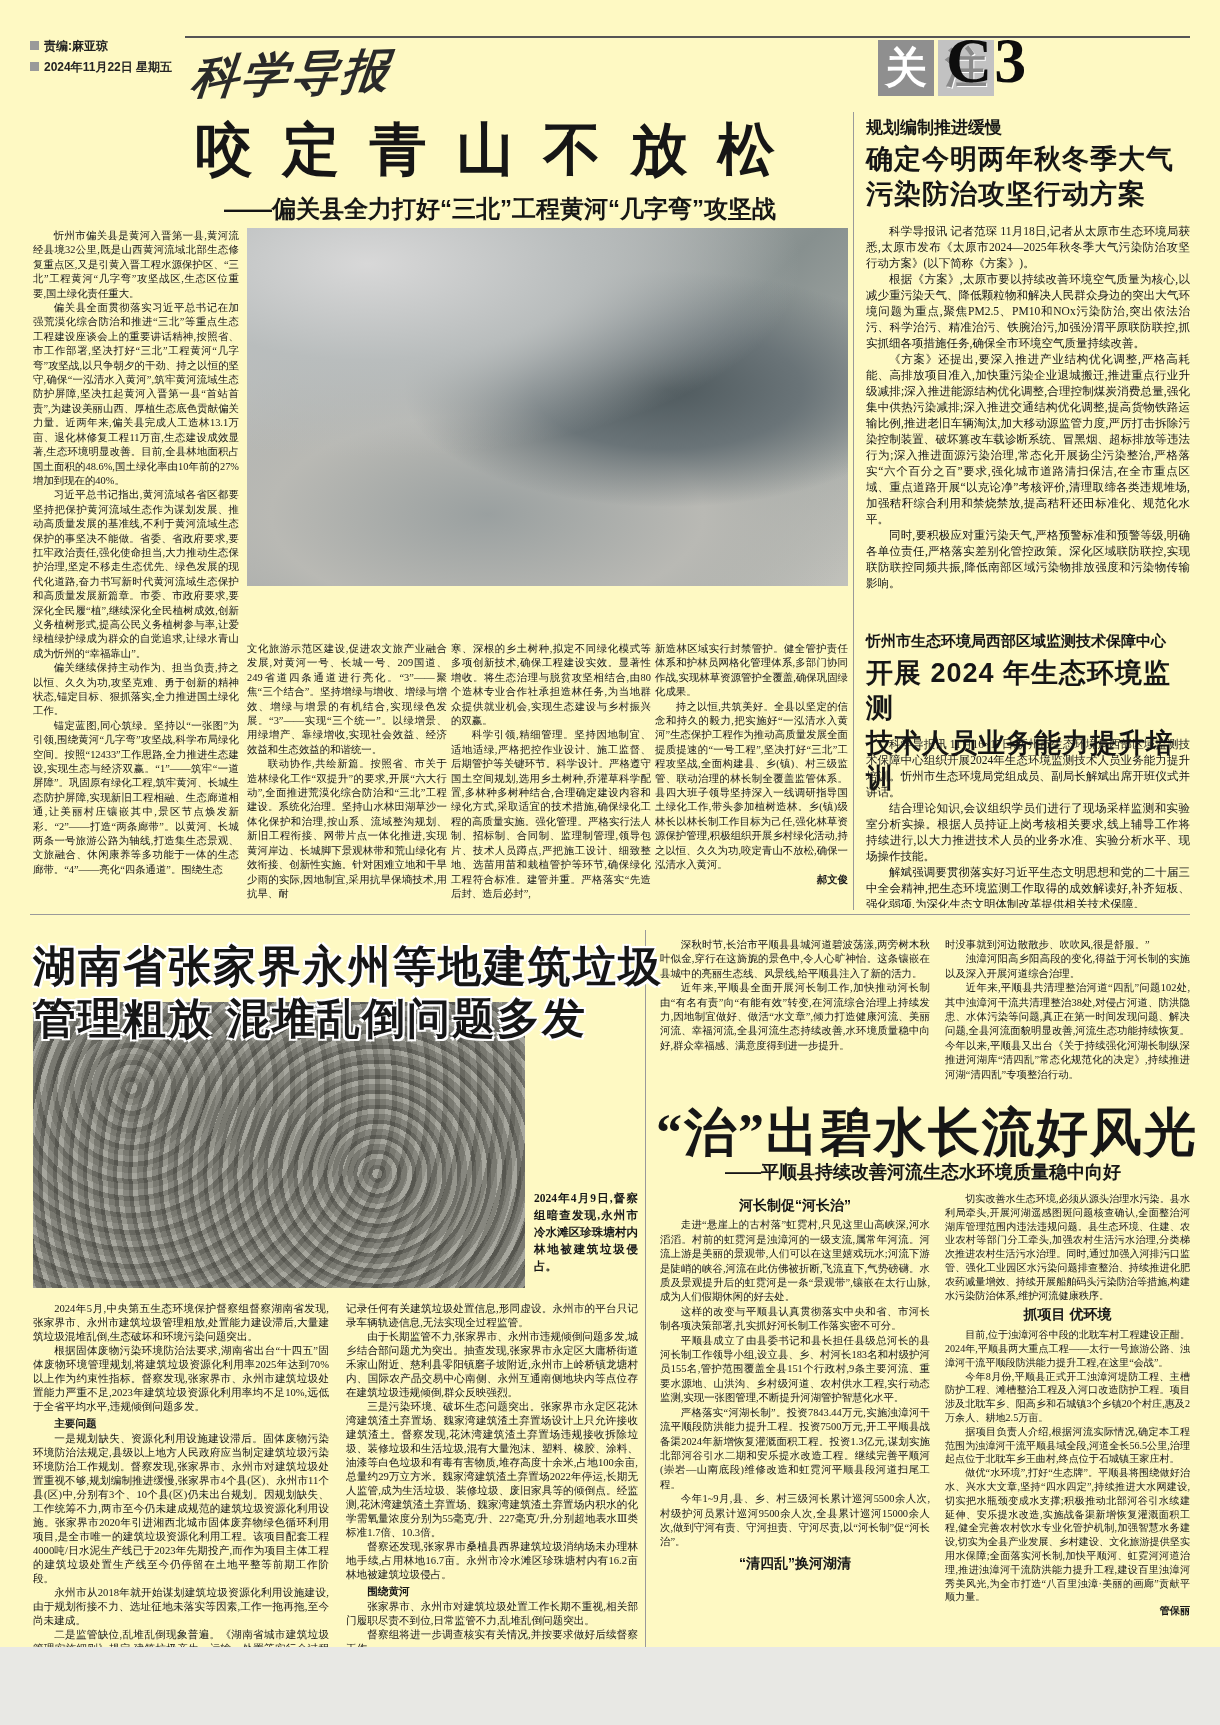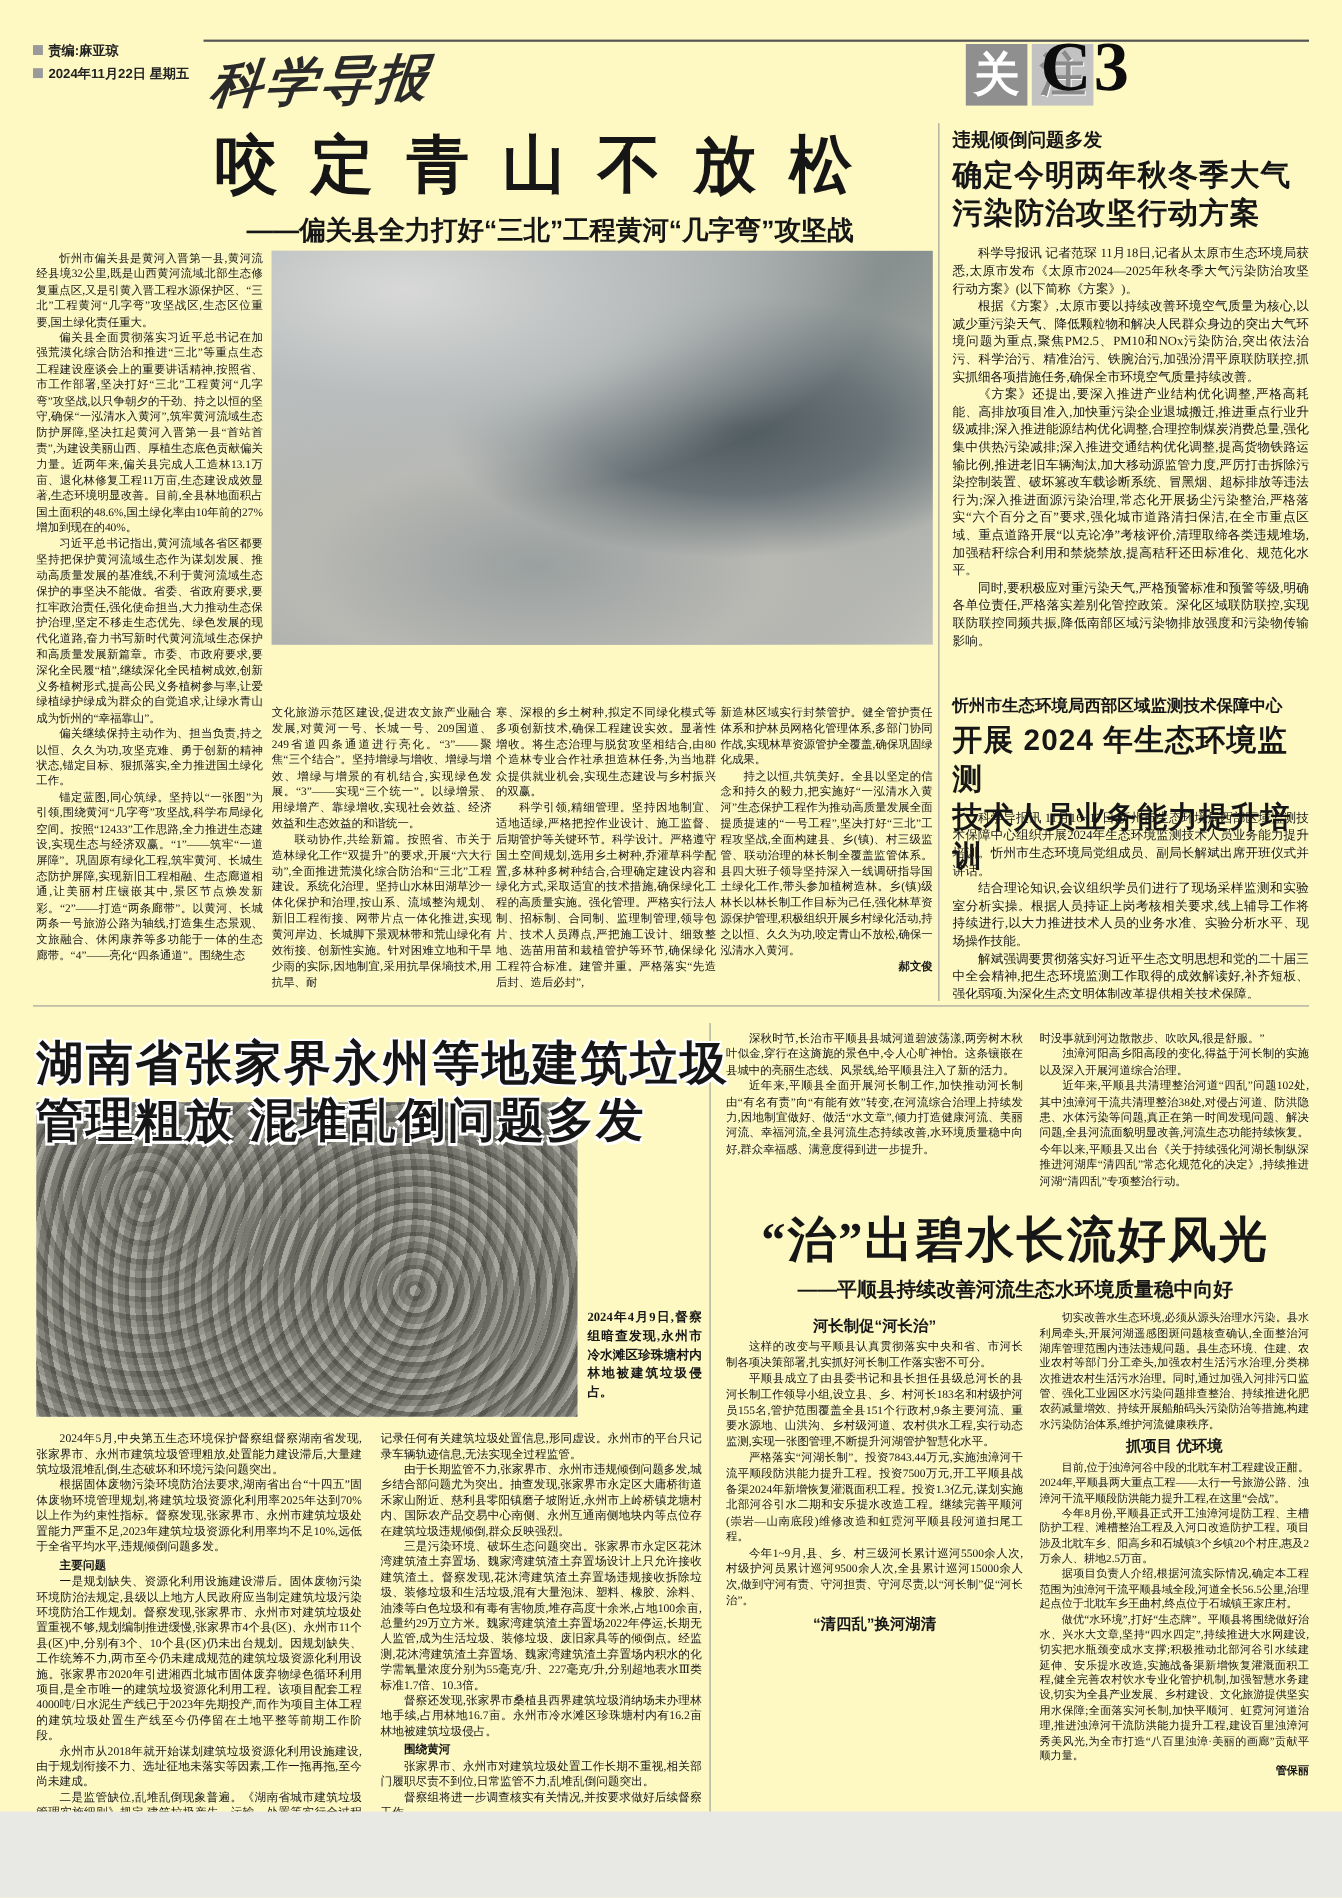--- a/index.html
+++ b/index.html
@@ -48,21 +48,21 @@
   .s-title{font-family:"Liberation Sans","DejaVu Sans",sans-serif;font-size:27px;line-height:35px;
            font-weight:bold;letter-spacing:1px;}
   .s-body{font-size:11.5px;line-height:16px;}
   
   .h-head{font-family:"Liberation Sans","DejaVu Sans",sans-serif;font-size:43px;font-weight:bold;
           letter-spacing:2px;white-space:nowrap;
           text-shadow:2px 2px 0 #fff,-2px -2px 0 #fff,2px -2px 0 #fff,-2px 2px 0 #fff;z-index:5;}
   .h-col{font-size:10.6px;line-height:14px;}
   .h-cap{font-size:11.5px;line-height:17px;text-align:justify;font-weight:bold;}
   
-  .p-head{font-size:44px;font-weight:bold;letter-spacing:2px;text-align:center;white-space:nowrap;}
+  .p-head{font-size:52px;font-weight:bold;letter-spacing:2px;text-align:center;white-space:nowrap;}
   .p-sub{font-family:"Liberation Sans","DejaVu Sans",sans-serif;font-size:18px;font-weight:bold;
          text-align:center;}
   .p-col1{font-size:10.4px;line-height:14.4px;}
   .p-col2{font-size:10.1px;line-height:13.8px;}
   
   .warn-text{font-family:"Liberation Sans","DejaVu Sans",sans-serif;font-size:42px;font-weight:bold;
              color:#8e8e8e;letter-spacing:4px;
              text-shadow:2px 2px 0 #d9d9d9,-1px -1px 0 #5f5f5f;}
   .warn-bar{height:6px;background:linear-gradient(90deg,#bdbdbd,#e8e8e8);}
   .vline{background:#9a9a9a;width:1px;}
@@ -104,21 +104,21 @@
     </div>
   <div class="abs colbox m-col" style="left:655px;top:642px;width:193px;height:268px;">
       <p class="para cont">新造林区域实行封禁管护。健全管护责任体系和护林员网格化管理体系,多部门协同作战,实现林草资源管护全覆盖,确保巩固绿化成果。</p>
       <p class="para">持之以恒,共筑美好。全县以坚定的信念和持久的毅力,把实施好“一泓清水入黄河”生态保护工程作为推动高质量发展全面提质提速的“一号工程”,坚决打好“三北”工程攻坚战,全面构建县、乡(镇)、村三级监管、联动治理的林长制全覆盖监管体系。县四大班子领导坚持深入一线调研指导国土绿化工作,带头参加植树造林。乡(镇)级林长以林长制工作目标为己任,强化林草资源保护管理,积极组织开展乡村绿化活动,持之以恒、久久为功,咬定青山不放松,确保一泓清水入黄河。</p>
       <p class="para by">郝文俊</p>
     </div>
 
   <div class="abs vline" style="left:853px;top:112px;height:798px;"></div>
   <div class="abs hline" style="left:30px;top:914px;width:1160px;"></div>
 
-  <div class="abs s-kicker" style="left:866px;top:116px;font-size:17px;">违规倾倒问题多发</div>
+  <div class="abs s-kicker" style="left:866px;top:116px;font-size:17px;">规划编制推进缓慢</div>
   <div class="abs s-title" style="left:866px;top:142px;width:326px;">
     <div>确定今明两年秋冬季大气</div>
     <div>污染防治攻坚行动方案</div>
   </div>
   <div class="abs colbox s-body" style="left:866px;top:223px;width:324px;height:402px;">
       <p class="para">科学导报讯 记者范琛 11月18日,记者从太原市生态环境局获悉,太原市发布《太原市2024—2025年秋冬季大气污染防治攻坚行动方案》(以下简称《方案》)。</p>
       <p class="para">根据《方案》,太原市要以持续改善环境空气质量为核心,以减少重污染天气、降低颗粒物和解决人民群众身边的突出大气环境问题为重点,聚焦PM2.5、PM10和NOx污染防治,突出依法治污、科学治污、精准治污、铁腕治污,加强汾渭平原联防联控,抓实抓细各项措施任务,确保全市环境空气质量持续改善。</p>
       <p class="para">《方案》还提出,要深入推进产业结构优化调整,严格高耗能、高排放项目准入,加快重污染企业退城搬迁,推进重点行业升级减排;深入推进能源结构优化调整,合理控制煤炭消费总量,强化集中供热污染减排;深入推进交通结构优化调整,提高货物铁路运输比例,推进老旧车辆淘汰,加大移动源监管力度,严厉打击拆除污染控制装置、破坏篡改车载诊断系统、冒黑烟、超标排放等违法行为;深入推进面源污染治理,常态化开展扬尘污染整治,严格落实“六个百分之百”要求,强化城市道路清扫保洁,在全市重点区域、重点道路开展“以克论净”考核评价,清理取缔各类违规堆场,加强秸秆综合利用和禁烧禁放,提高秸秆还田标准化、规范化水平。</p>
       <p class="para">同时,要积极应对重污染天气,严格预警标准和预警等级,明确各单位责任,严格落实差别化管控政策。深化区域联防联控,实现联防联控同频共振,降低南部区域污染物排放强度和污染物传输影响。</p>
     </div>
@@ -164,20 +164,21 @@
     </div>
   <div class="abs colbox p-col1" style="left:945px;top:938px;width:245px;height:160px;">
       <p class="para cont">时没事就到河边散散步、吹吹风,很是舒服。”</p>
       <p class="para">浊漳河阳高乡阳高段的变化,得益于河长制的实施以及深入开展河道综合治理。</p>
       <p class="para">近年来,平顺县共清理整治河道“四乱”问题102处,其中浊漳河干流共清理整治38处,对侵占河道、防洪隐患、水体污染等问题,真正在第一时间发现问题、解决问题,全县河流面貌明显改善,河流生态功能持续恢复。今年以来,平顺县又出台《关于持续强化河湖长制纵深推进河湖库“清四乱”常态化规范化的决定》,持续推进河湖“清四乱”专项整治行动。</p>
     </div>
   <div class="abs p-head" style="left:656px;top:1098px;width:534px;">“治”出碧水长流好风光</div>
   <div class="abs p-sub" style="left:656px;top:1160px;width:534px;">——平顺县持续改善河流生态水环境质量稳中向好</div>
   <div class="abs colbox p-col1" style="left:660px;top:1192px;width:270px;height:522px;">
       <h4 class="inh">河长制促“河长治”</h4>
+      <p class="para">走进“悬崖上的古村落”虹霓村,只见这里山高峡深,河水滔滔。村前的虹霓河是浊漳河的一级支流,属常年河流。河流上游是美丽的景观带,人们可以在这里嬉戏玩水;河流下游是陡峭的峡谷,河流在此仿佛被折断,飞流直下,气势磅礴。水质及景观提升后的虹霓河是一条“景观带”,镶嵌在太行山脉,成为人们假期休闲的好去处。</p>
       <p class="para">这样的改变与平顺县认真贯彻落实中央和省、市河长制各项决策部署,扎实抓好河长制工作落实密不可分。</p>
       <p class="para">平顺县成立了由县委书记和县长担任县级总河长的县河长制工作领导小组,设立县、乡、村河长183名和村级护河员155名,管护范围覆盖全县151个行政村,9条主要河流、重要水源地、山洪沟、乡村级河道、农村供水工程,实行动态监测,实现一张图管理,不断提升河湖管护智慧化水平。</p>
       <p class="para">严格落实“河湖长制”。投资7843.44万元,实施浊漳河干流平顺段防洪能力提升工程。投资7500万元,开工平顺县战备渠2024年新增恢复灌溉面积工程。投资1.3亿元,谋划实施北部河谷引水二期和安乐提水改造工程。继续完善平顺河(崇岩—山南底段)维修改造和虹霓河平顺县段河道扫尾工程。</p>
       <p class="para">今年1~9月,县、乡、村三级河长累计巡河5500余人次,村级护河员累计巡河9500余人次,全县累计巡河15000余人次,做到守河有责、守河担责、守河尽责,以“河长制”促“河长治”。</p>
       <h4 class="inh">“清四乱”换河湖清</h4>
     </div>
   <div class="abs colbox p-col2" style="left:945px;top:1192px;width:245px;height:522px;">
       <p class="para">切实改善水生态环境,必须从源头治理水污染。县水利局牵头,开展河湖遥感图斑问题核查确认,全面整治河湖库管理范围内违法违规问题。县生态环境、住建、农业农村等部门分工牵头,加强农村生活污水治理,分类梯次推进农村生活污水治理。同时,通过加强入河排污口监管、强化工业园区水污染问题排查整治、持续推进化肥农药减量增效、持续开展船舶码头污染防治等措施,构建水污染防治体系,维护河流健康秩序。</p>
       <h4 class="inh">抓项目  优环境</h4>
       <p class="para">目前,位于浊漳河谷中段的北耽车村工程建设正酣。2024年,平顺县两大重点工程——太行一号旅游公路、浊漳河干流平顺段防洪能力提升工程,在这里“会战”。</p>

